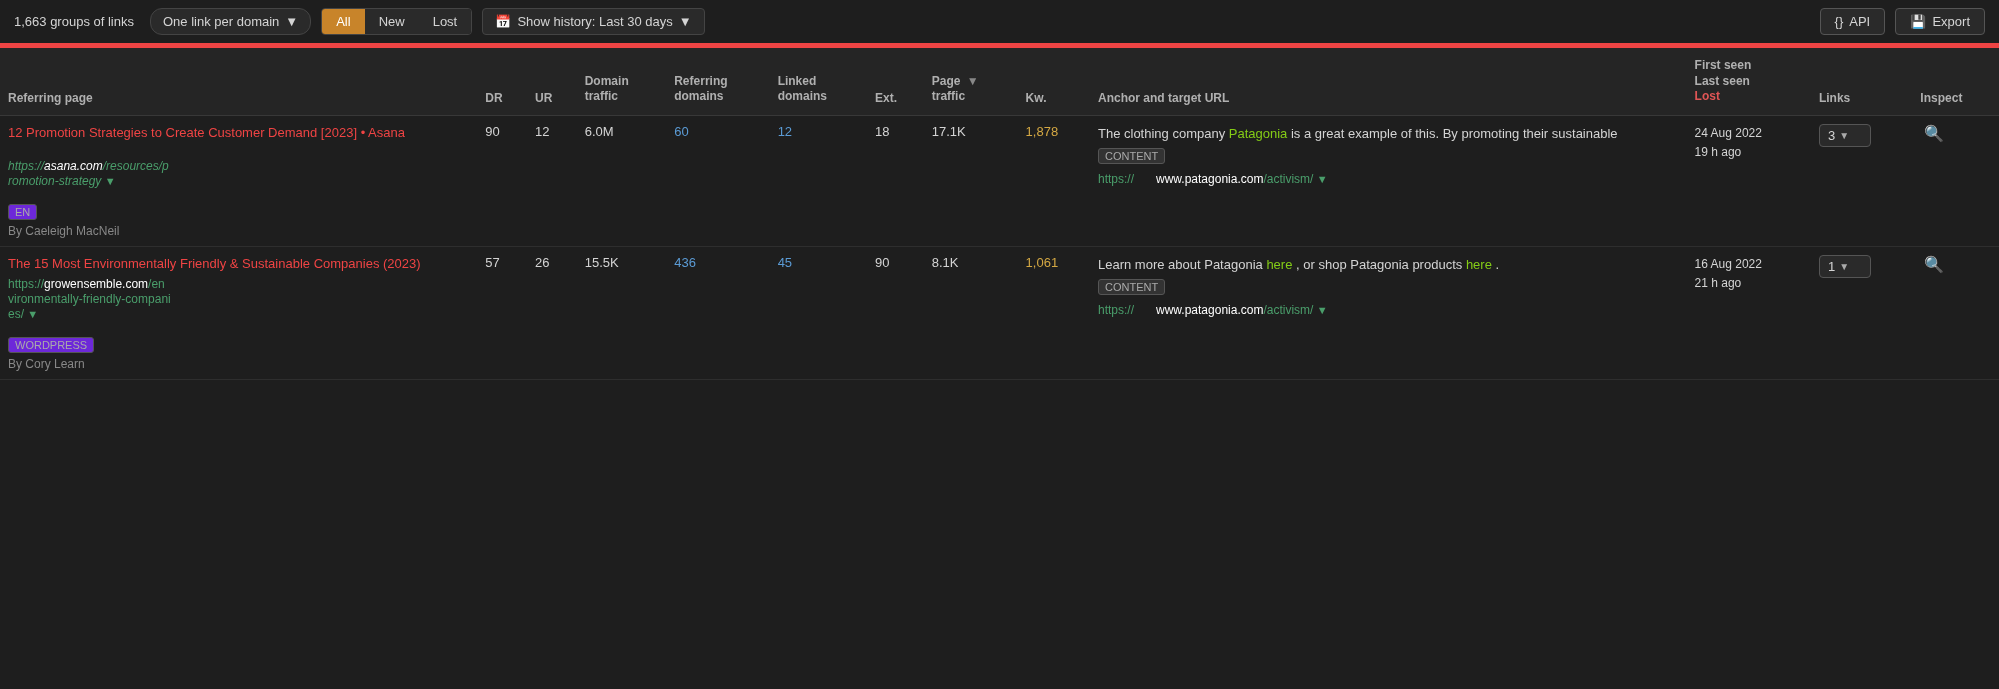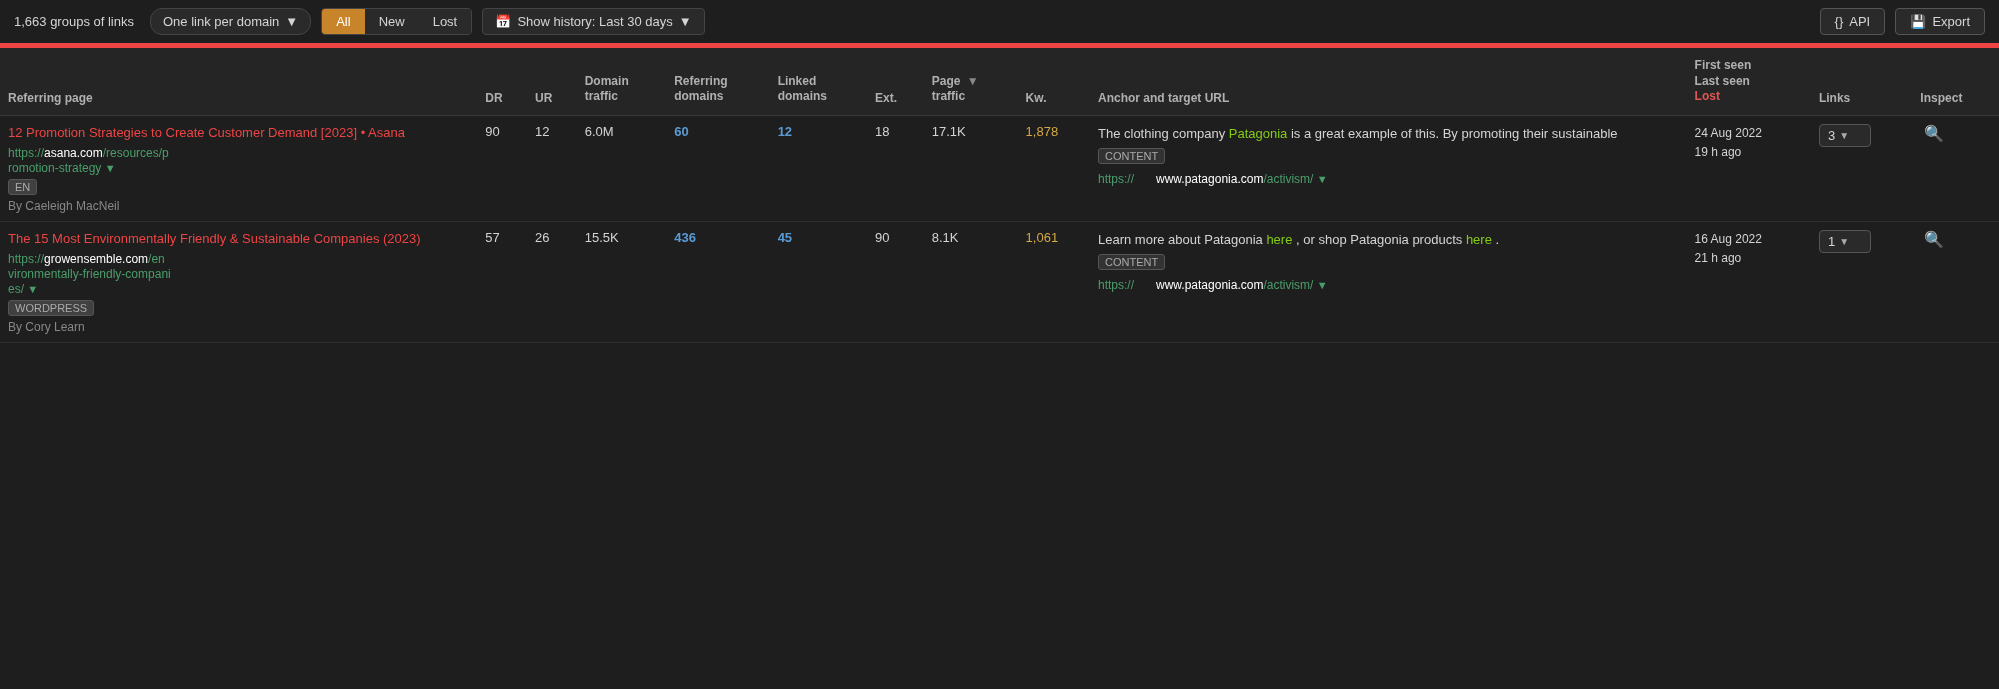--- a/index.html
+++ b/index.html
@@ -114,36 +114,36 @@
     }
     .link-url {
       color: #4a9e6b;
       font-size: 12px;
       word-break: break-all;
       cursor: pointer;
     }
     .url-domain { color: #fff; }
     .badge {
       display: inline-block;
-      background: #404040;
+      background: #6d28d9;
       border: 1px solid #555;
       color: #aaa;
       font-size: 11px;
       padding: 1px 6px;
       border-radius: 3px;
-      margin-top: 4px;
+      margin-top: 16px;
       text-align: center;
     }
     .author {
       color: #888;
       font-size: 12px;
       margin-top: 4px;
     }
     .num { color: #d4d4d4; }
-    .num-blue { color: #5b9bd5; font-weight: bold; }
+    .num-blue { color: #5b9bd5; }
     .num-orange { color: #d4a843; }
     .content-badge {
       display: inline-block;
       background: #333;
       border: 1px solid #555;
       color: #aaa;
       font-size: 11px;
       padding: 1px 6px;
       border-radius: 3px;
       margin-bottom: 4px;
@@ -249,21 +249,21 @@
       <th>
         <span>Inspect</span>
       </th>
     </tr>
   </thead>
   <tbody>
 
     <tr>
       <td style="min-width:280px; max-width:320px;">
         <div class="link-title">12 Promotion Strategies to Create Customer Demand [2023] • Asana</div>
-        <div style="margin-top:3px;">
+        <div style="margin-top:16px;font-style:italic;">
           <span class="link-url">
             <span>https://</span><span class="url-domain">asana.com</span><span>/resources/p<br>romotion-strategy</span>
           </span>
           <span class="green-arrow"> ▼</span>
         </div>
         <div><span class="badge">EN</span></div>
         <div class="author">By Caeleigh MacNeil</div>
       </td>
       <td><span class="num">90</span></td>
       <td><span class="num">12</span></td>

